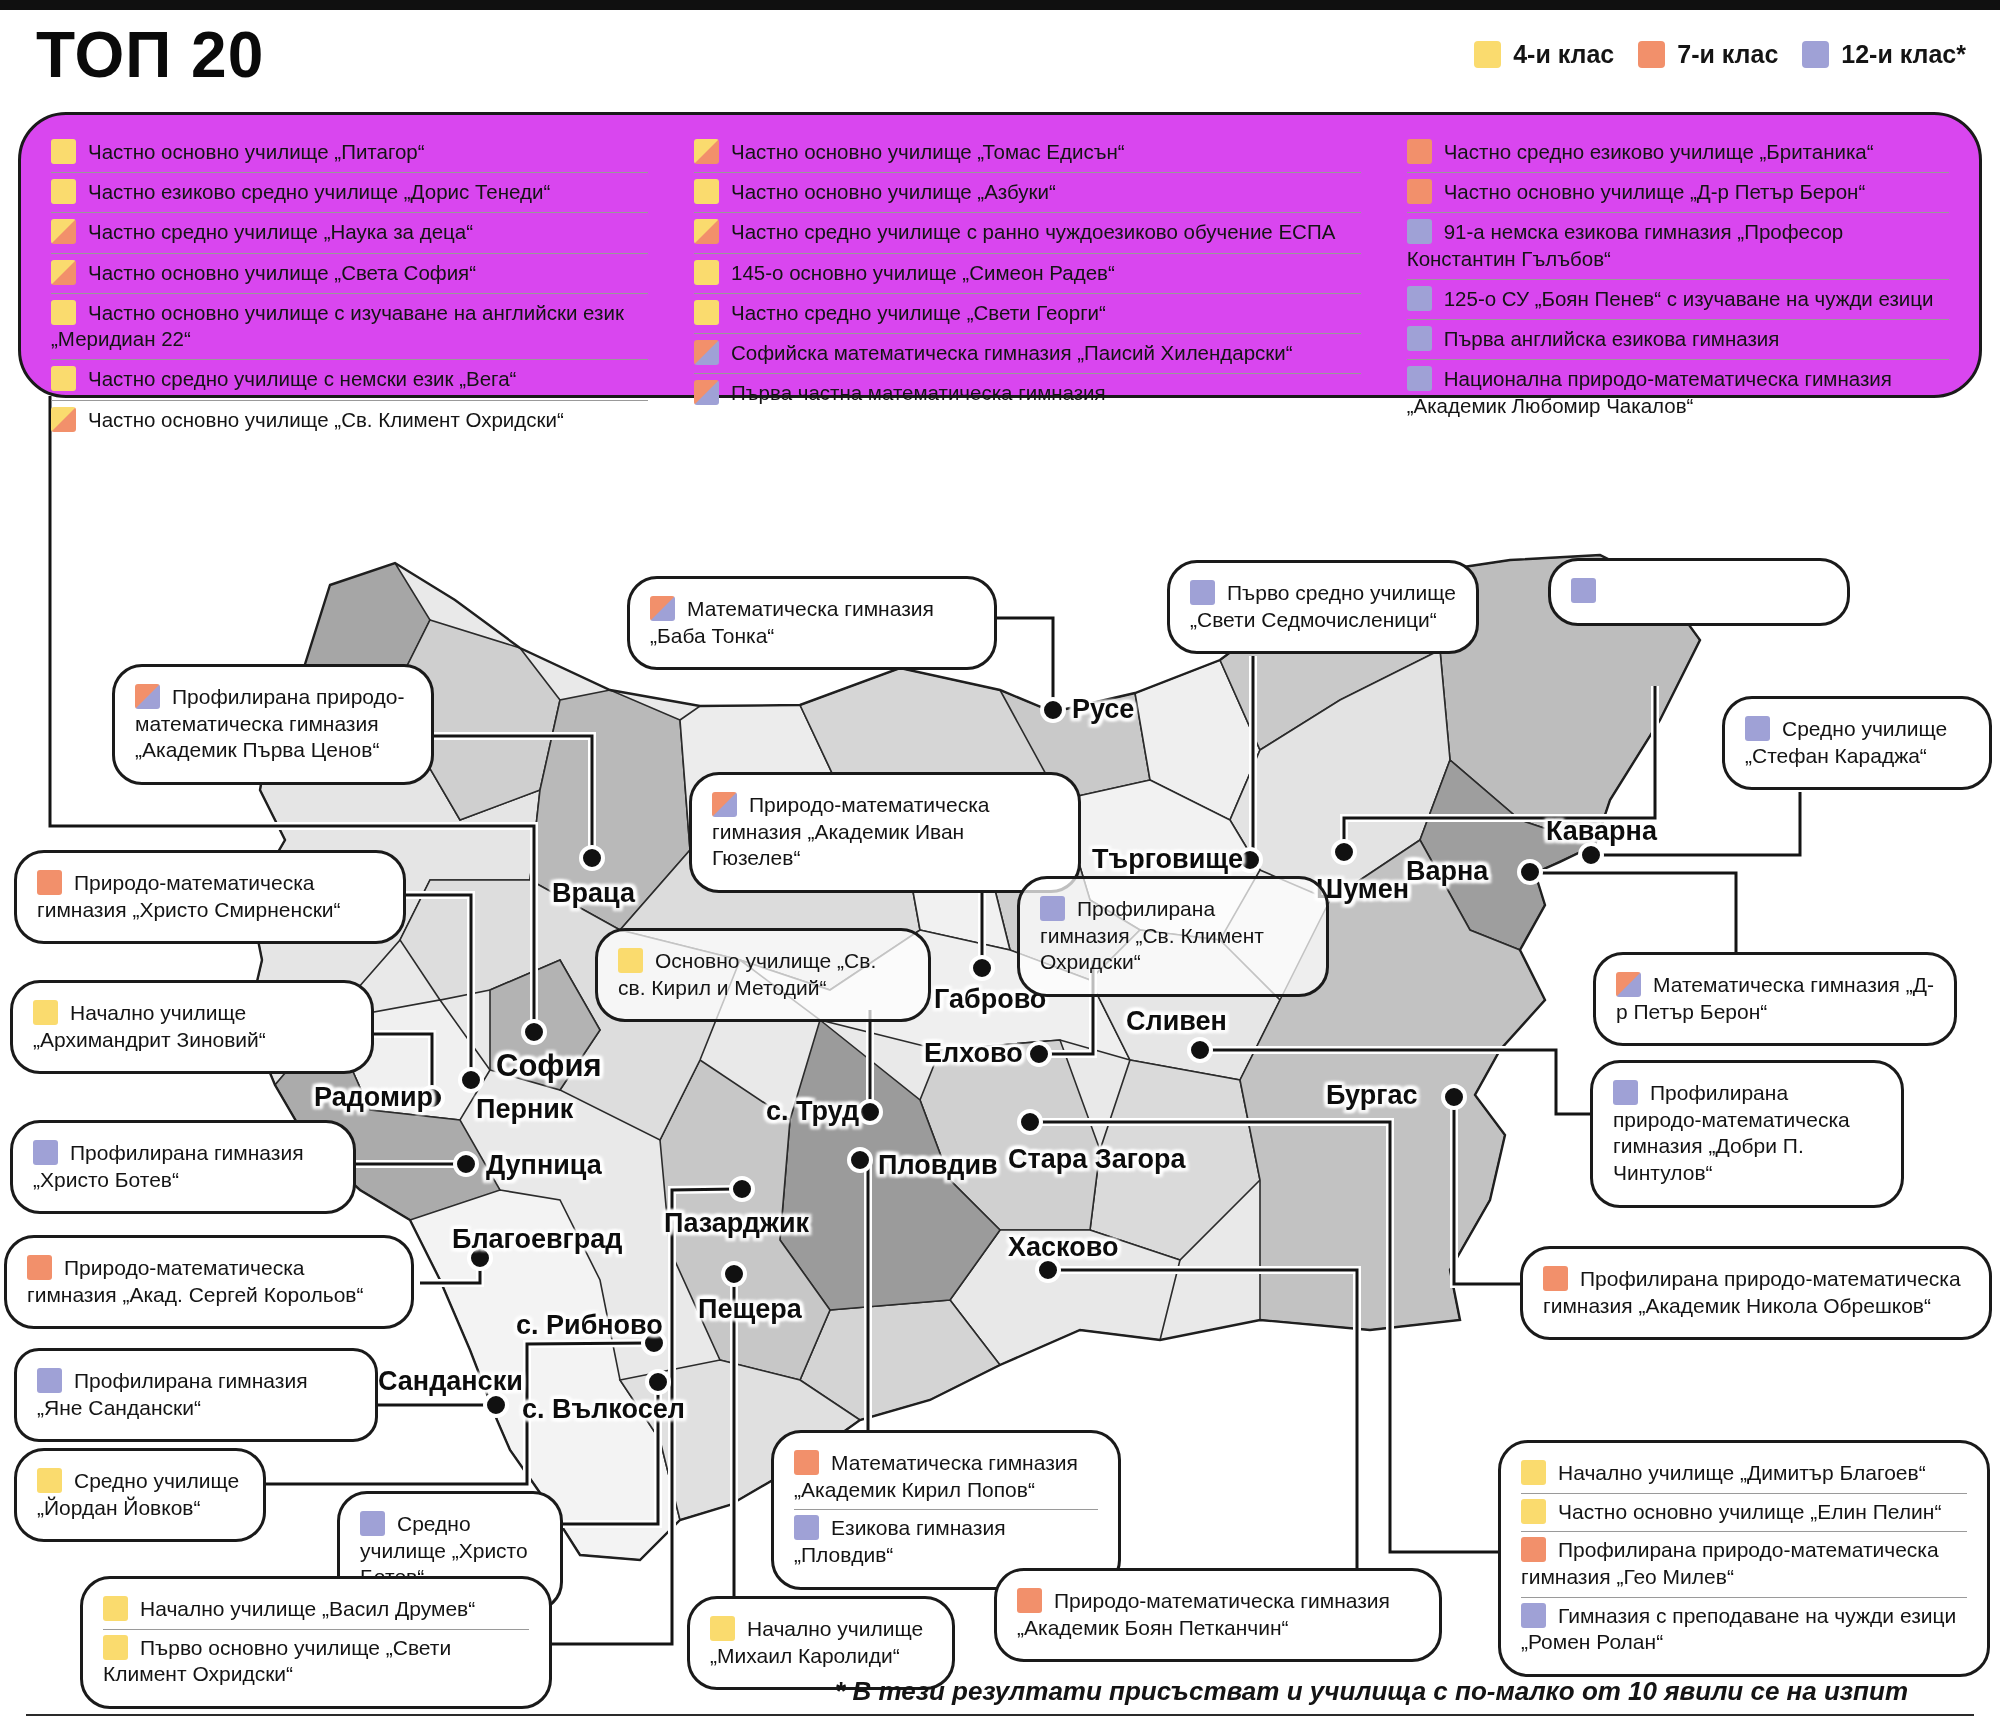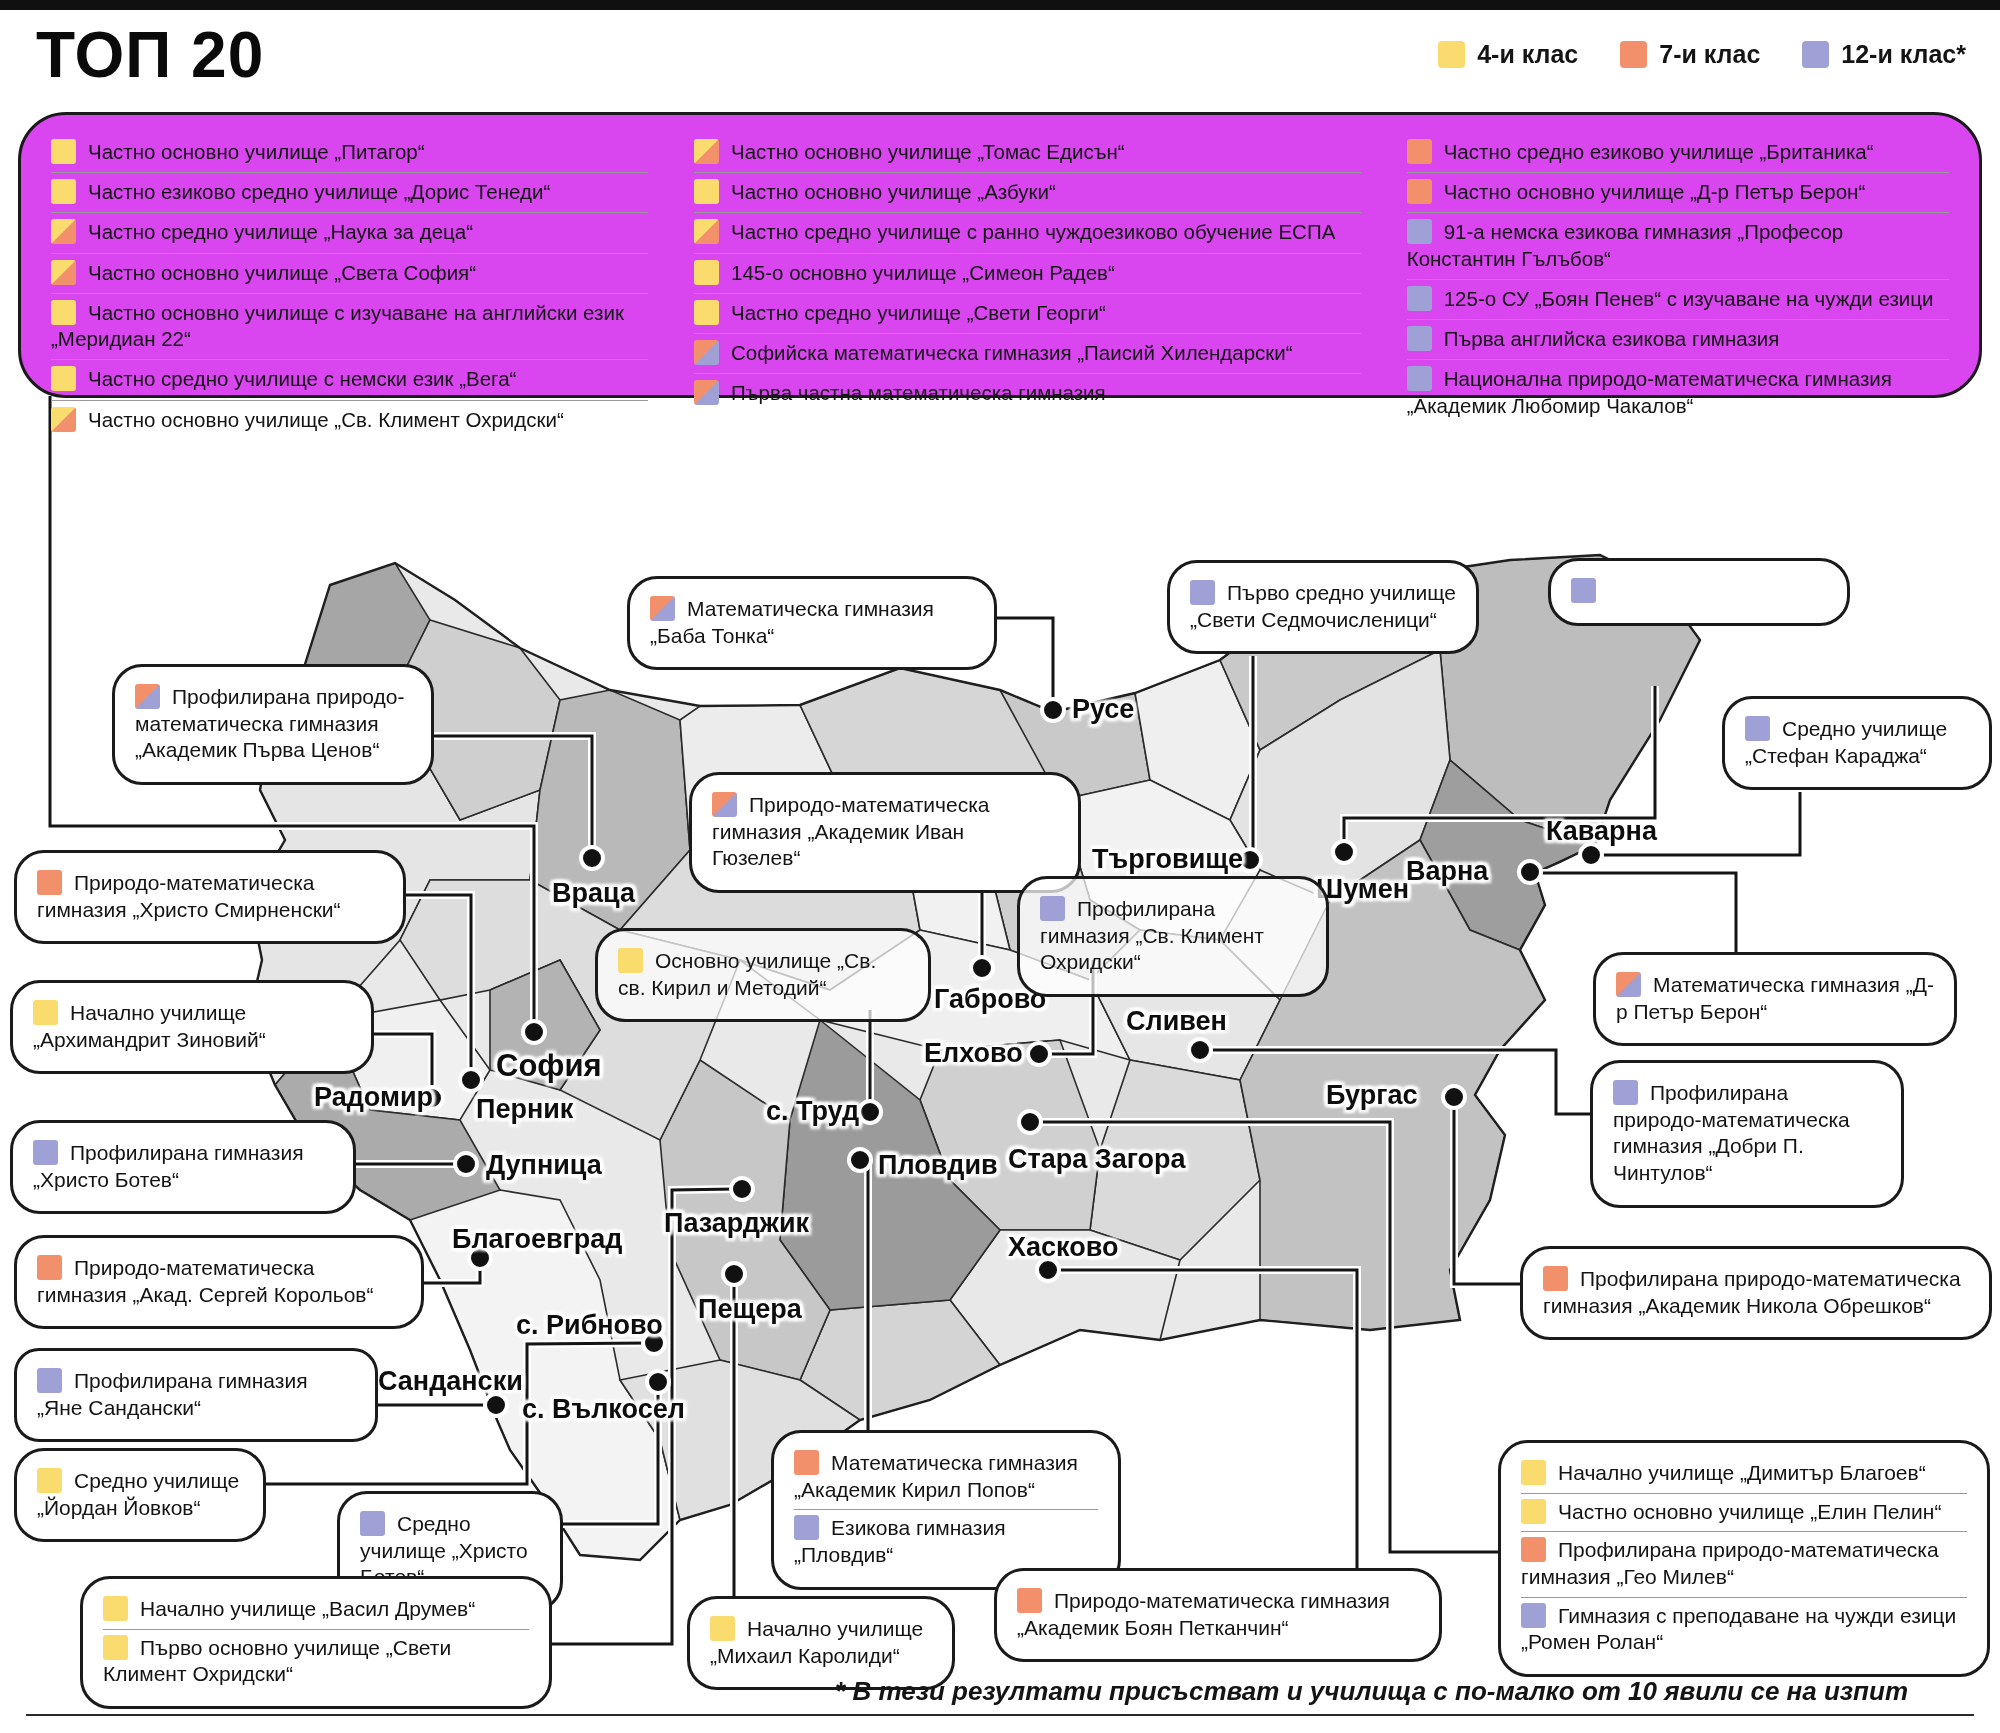--- a/index.html
+++ b/index.html
@@ -1,20 +1,20 @@
 <!DOCTYPE html>
 <html style="--yellow: #FADB6E; --orange: #F2906B; --purple: #9FA1D6;"><head>
 <meta charset="utf-8">
 <style>
   html,body{margin:0;padding:0;background:#fff;}
   body{width:2000px;height:1733px;position:relative;overflow:hidden;
        font-family:"Liberation Sans","DejaVu Sans",sans-serif;color:#141414;}
   .topbar{position:absolute;left:0;top:0;width:2000px;height:10px;background:#101010;}
   .title{position:absolute;left:36px;top:18px;font-size:64px;font-weight:900;letter-spacing:1px;color:#0a0a0a;}
-  .legend{position:absolute;right:34px;top:40px;display:flex;gap:42px;align-items:center;}
+  .legend{position:absolute;right:34px;top:40px;display:flex;gap:24px;align-items:center;}
   .leg-item{display:flex;align-items:center;gap:12px;}
   .leg-swatch{width:27px;height:27px;border-radius:4px;display:inline-block;}
   .leg-label{font-size:25px;font-weight:600;}
   
   .listbox{position:absolute;left:18px;top:112px;width:1964px;height:286px;border:3px solid #1a1a1a;
            border-radius:48px;box-sizing:border-box;background:#d946ef;z-index:4;padding:18px 30px 10px 30px;display:flex;gap:46px;}
   .col{display:flex;flex-direction:column;}
   .col1{width:600px;} .col2{width:670px;} .col3{width:545px;}
   .lrow{padding:6px 0 7px 0;font-size:20.5px;line-height:1.28;}
   .lrow:not(:last-child){border-bottom:1.5px solid #999;}
@@ -270,21 +270,21 @@
   </div>
 <div class="callout" style="left: 1593px; top: 952px; width: 364px;">
     <div class="crow"><span class="badge b-orange-purple"></span><span>Математическа гимназия „Д-р Петър Берон“</span></div>
   </div>
 <div class="callout" style="left: 10px; top: 1120px; width: 346px;">
     <div class="crow"><span class="badge b-purple"></span><span>Профилирана гимназия „Христо Ботев“</span></div>
   </div>
 <div class="callout" style="left: 1590px; top: 1060px; width: 314px;">
     <div class="crow"><span class="badge b-purple"></span><span>Профилирана природо-математическа гимназия „Добри П. Чинтулов“</span></div>
   </div>
-<div class="callout" style="left: 14px; top: 1235px; width: 410px;">
+<div class="callout" style="left: 4px; top: 1235px; width: 410px;">
     <div class="crow"><span class="badge b-orange"></span><span>Природо-математическа гимназия „Акад. Сергей Корольов“</span></div>
   </div>
 <div class="callout" style="left: 1520px; top: 1246px; width: 472px;">
     <div class="crow"><span class="badge b-orange"></span><span>Профилирана природо-математическа гимназия „Академик Никола Обрешков“</span></div>
   </div>
 <div class="callout" style="left: 14px; top: 1348px; width: 364px; border-radius: 25px;">
     <div class="crow"><span class="badge b-purple"></span><span>Профилирана гимназия „Яне Сандански“</span></div>
   </div>
 <div class="callout" style="left: 14px; top: 1448px; width: 252px;">
     <div class="crow"><span class="badge b-yellow"></span><span>Средно училище „Йордан Йовков“</span></div>

